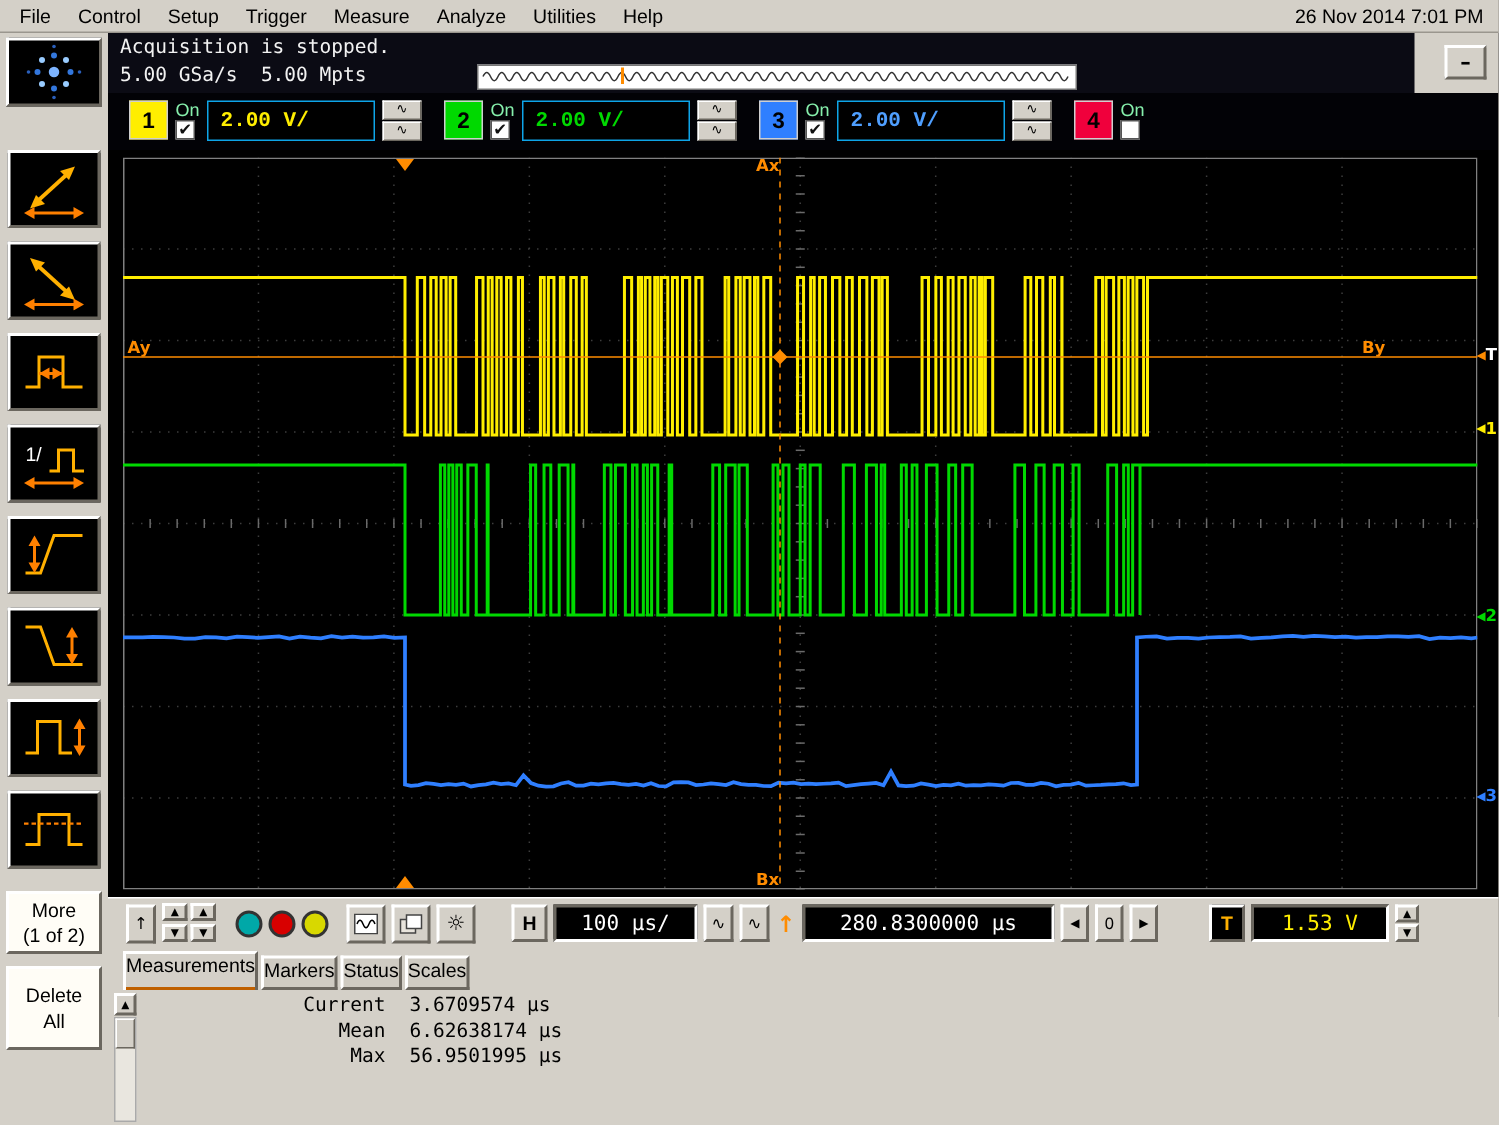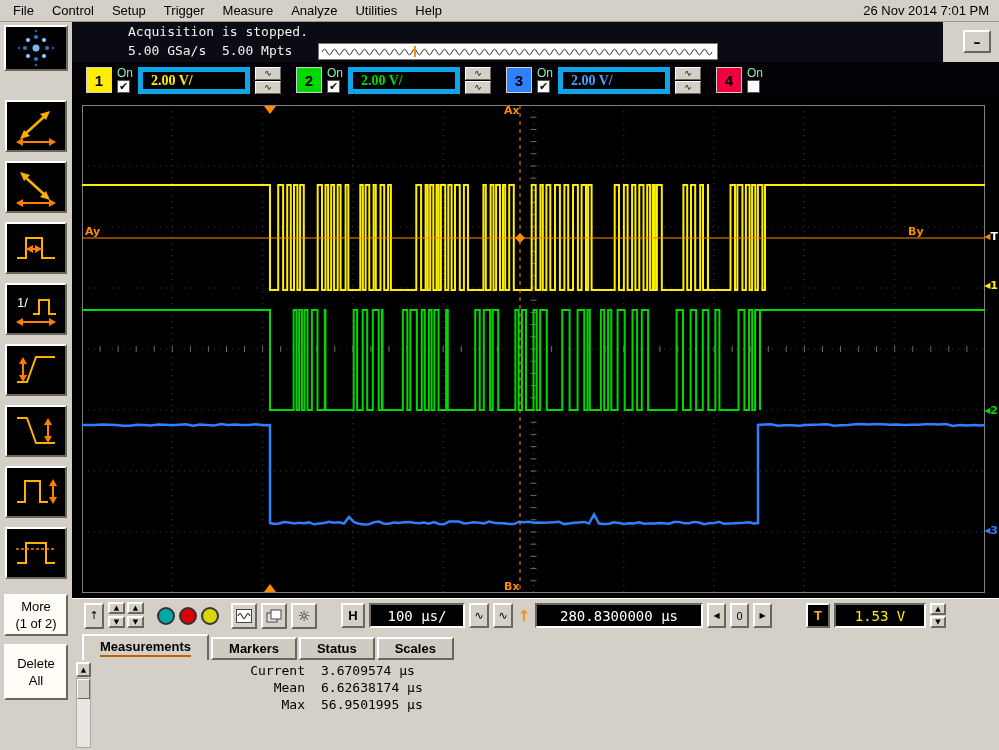--- a/index.html
+++ b/index.html
@@ -1,19 +1,19 @@
 <!DOCTYPE html>
 <html><head>
 <meta charset="utf-8">
 <style>
   *{margin:0;padding:0;box-sizing:border-box;}
   html,body{width:999px;height:750px;overflow:hidden;background:#d4d0c8;}
   body{font-family:"Liberation Sans",sans-serif;color:#000;}
   #app{position:relative;width:999px;height:750px;background:#d4d0c8;}
-  .mono{font-family:"DejaVu Sans Mono",monospace;margin-left:48px;}
+  .mono{font-family:"DejaVu Sans Mono",monospace;}
   .glyph{font-family:"DejaVu Sans",sans-serif;}
   .raised{border:2px solid;border-color:#ffffff #6b675f #6b675f #ffffff;background:#d4d0c8;}
 
   
   #menubar{position:absolute;left:0;top:0;width:999px;height:22px;background:#d4d0c8;
     border-bottom:1px solid #9a968e;display:flex;align-items:center;padding-left:4px;font-size:13px;}
   .menu-item{padding:2px 9px;cursor:default;white-space:nowrap;}
   #clock{margin-left:auto;padding-right:10px;white-space:nowrap;}
 
   
@@ -42,21 +42,21 @@
   
   #chanbar{position:absolute;left:0;top:40px;width:927px;height:38px;background:#020206;}
   .chgroup{position:absolute;top:5px;display:flex;align-items:flex-start;gap:5px;}
   .chbadge{width:26px;height:26px;border:1px solid #cfcfcf;font-weight:bold;font-size:15px;
     display:flex;align-items:center;justify-content:center;color:#000;cursor:pointer;}
   .oncol{display:flex;flex-direction:column;align-items:flex-start;gap:1px;}
   .onlabel{color:#86efac;font-size:12px;line-height:12px;}
   .cb{width:13px;height:13px;background:#fff;border:1px solid #555;display:flex;align-items:center;
     justify-content:center;cursor:pointer;}
   .cb i{font-style:normal;font-size:11px;line-height:11px;font-family:"DejaVu Sans",sans-serif;color:#111;}
-  .chval{width:112px;height:27px;background:#000;border:5px solid #0ea5e9;font-family:Liberation Serif, serif;
+  .chval{width:112px;height:27px;background:#000;border:1px solid #0ea5e9;font-family:Liberation Mono, monospace;
     font-size:14px;font-weight:bold;display:flex;align-items:center;padding-left:8px;cursor:pointer;}
   .wavebtns{display:flex;flex-direction:column;gap:1px;}
   .wavebtn{width:26px;height:13px;font-size:9px;line-height:9px;display:flex;align-items:center;justify-content:center;
     border:1px solid;border-color:#fff #6b675f #6b675f #fff;background:#d4d0c8;cursor:pointer;font-family:"DejaVu Sans",sans-serif;}
   .ch1-bg{background:#ffee00;} .ch2-bg{background:#00d900;} .ch3-bg{background:#2f7fff;} .ch4-bg{background:#f0003c;}
   .ch1-fg{color:#ffee00;} .ch2-fg{color:#00d900;} .ch3-fg{color:#4f9fff;}
 
   
   #scope{position:absolute;left:0;top:78px;width:927px;height:498px;background:#000;}
   #plot-svg{position:absolute;left:10px;top:5px;}
@@ -75,22 +75,22 @@
   .tiny{width:17px;height:12px;font-size:7px;padding:0;}
   .cluster{display:grid;grid-template-columns:18px 18px;grid-auto-rows:13px;gap:1px;}
   .circle{width:18px;height:18px;border-radius:50%;border:2px solid #333;cursor:pointer;}
   .blackbox{background:#000;border:2px solid;border-color:#6b675f #ffffff #ffffff #6b675f;height:25px;
     display:flex;align-items:center;justify-content:center;font-family:"DejaVu Sans Mono",monospace;font-size:14px;color:#fff;white-space:pre;}
   .stepper{display:flex;flex-direction:column;gap:1px;}
 
   
   #tabrow{position:absolute;left:0;top:610px;width:927px;height:28px;background:#d4d0c8;display:flex;
     align-items:flex-end;padding-left:10px;gap:2px;}
-  .tab{height:23px;padding:0 16px;font-size:13px;display:flex;align-items:center;cursor:pointer;
-    border:2px solid;border-color:#ffffff #6b675f #6b675f #ffffff;background:#cfcbc2;font-weight:bold;}
+  .tab{height:23px;padding:0 0;font-size:13px;display:flex;cursor:pointer;
+    border:2px solid;border-color:#ffffff #6b675f #6b675f #ffffff;background:#cfcbc2;}
   .tab.active{height:26px;background:#d4d0c8;border-bottom:none;}
   .tab.active span{border-bottom:2px solid #c06000;padding-bottom:1px;}
 
   
   #meas{position:absolute;left:0;top:638px;width:927px;height:90px;background:#d4d0c8;}
   #meas-scroll{position:absolute;left:4px;top:2px;width:15px;height:86px;}
   #meas-scroll-up{width:15px;height:15px;font-size:7px;padding:0;}
   #meas-scroll-track{position:absolute;left:0;top:16px;width:15px;height:70px;background:#e9e6df;border:1px solid #aaa;}
   #meas-scroll-thumb{position:absolute;left:0;top:0;width:13px;height:20px;background:#d4d0c8;
     border:1px solid;border-color:#fff #6b675f #6b675f #fff;}

